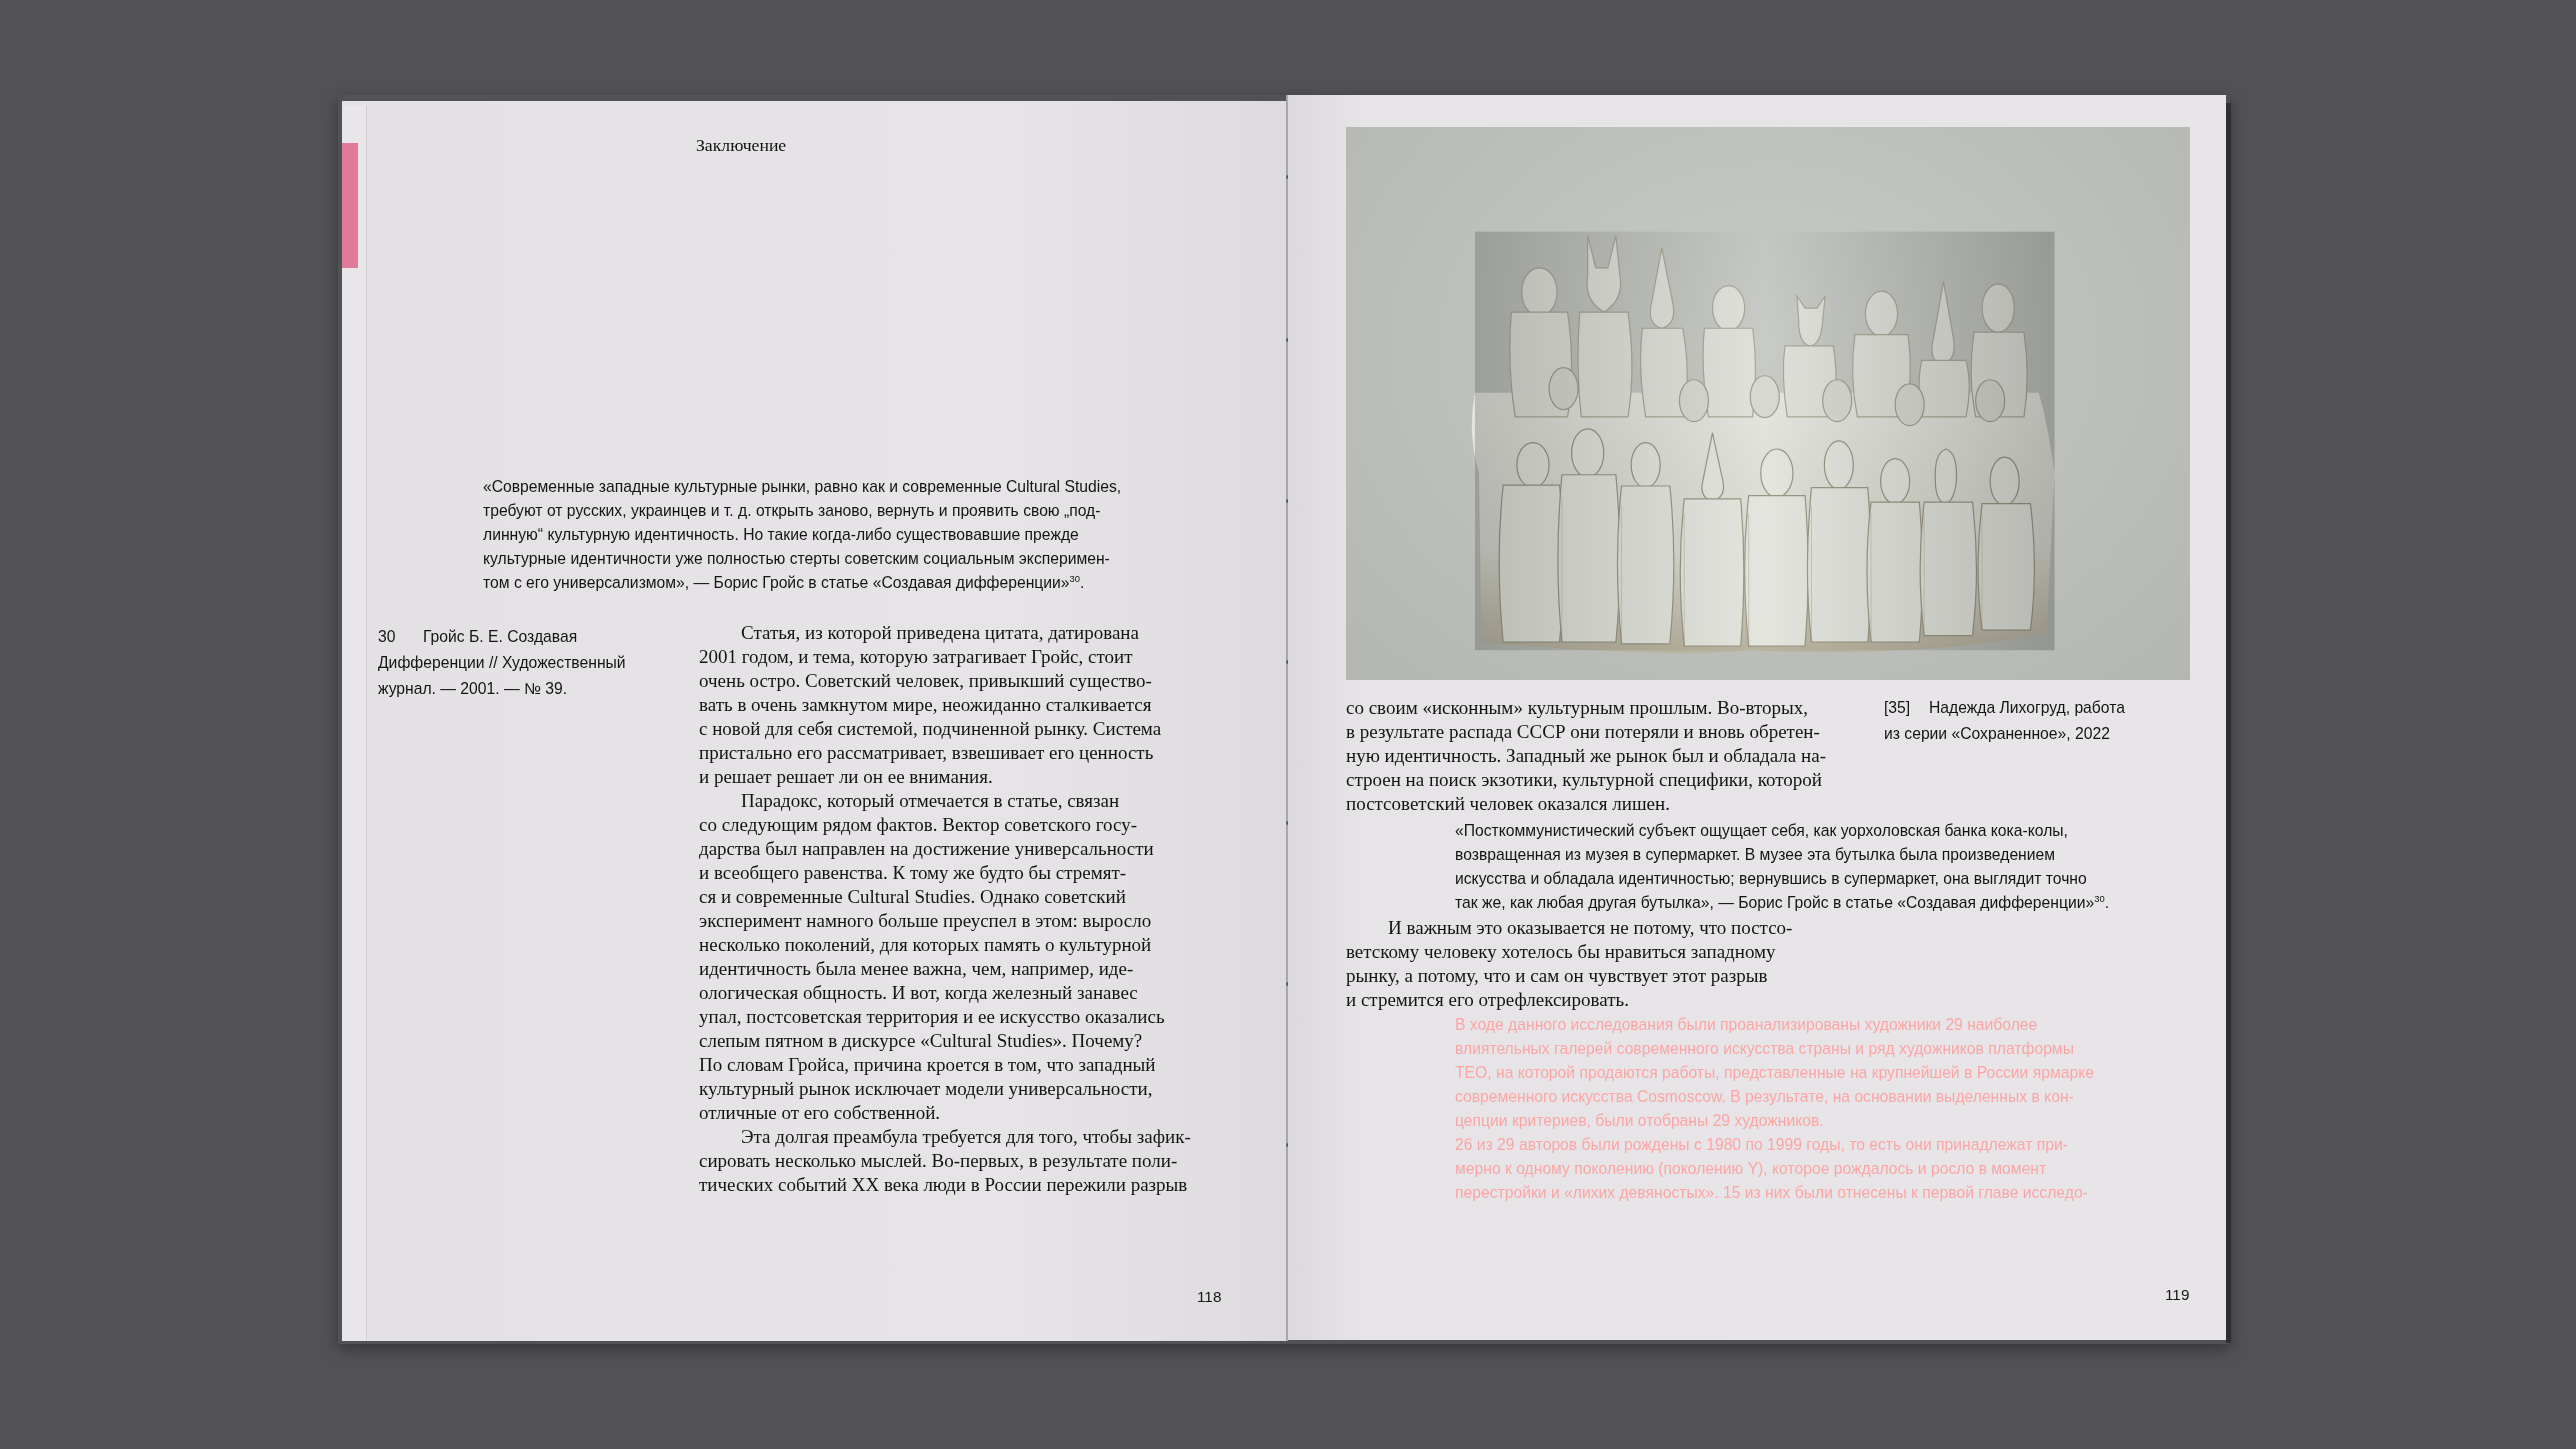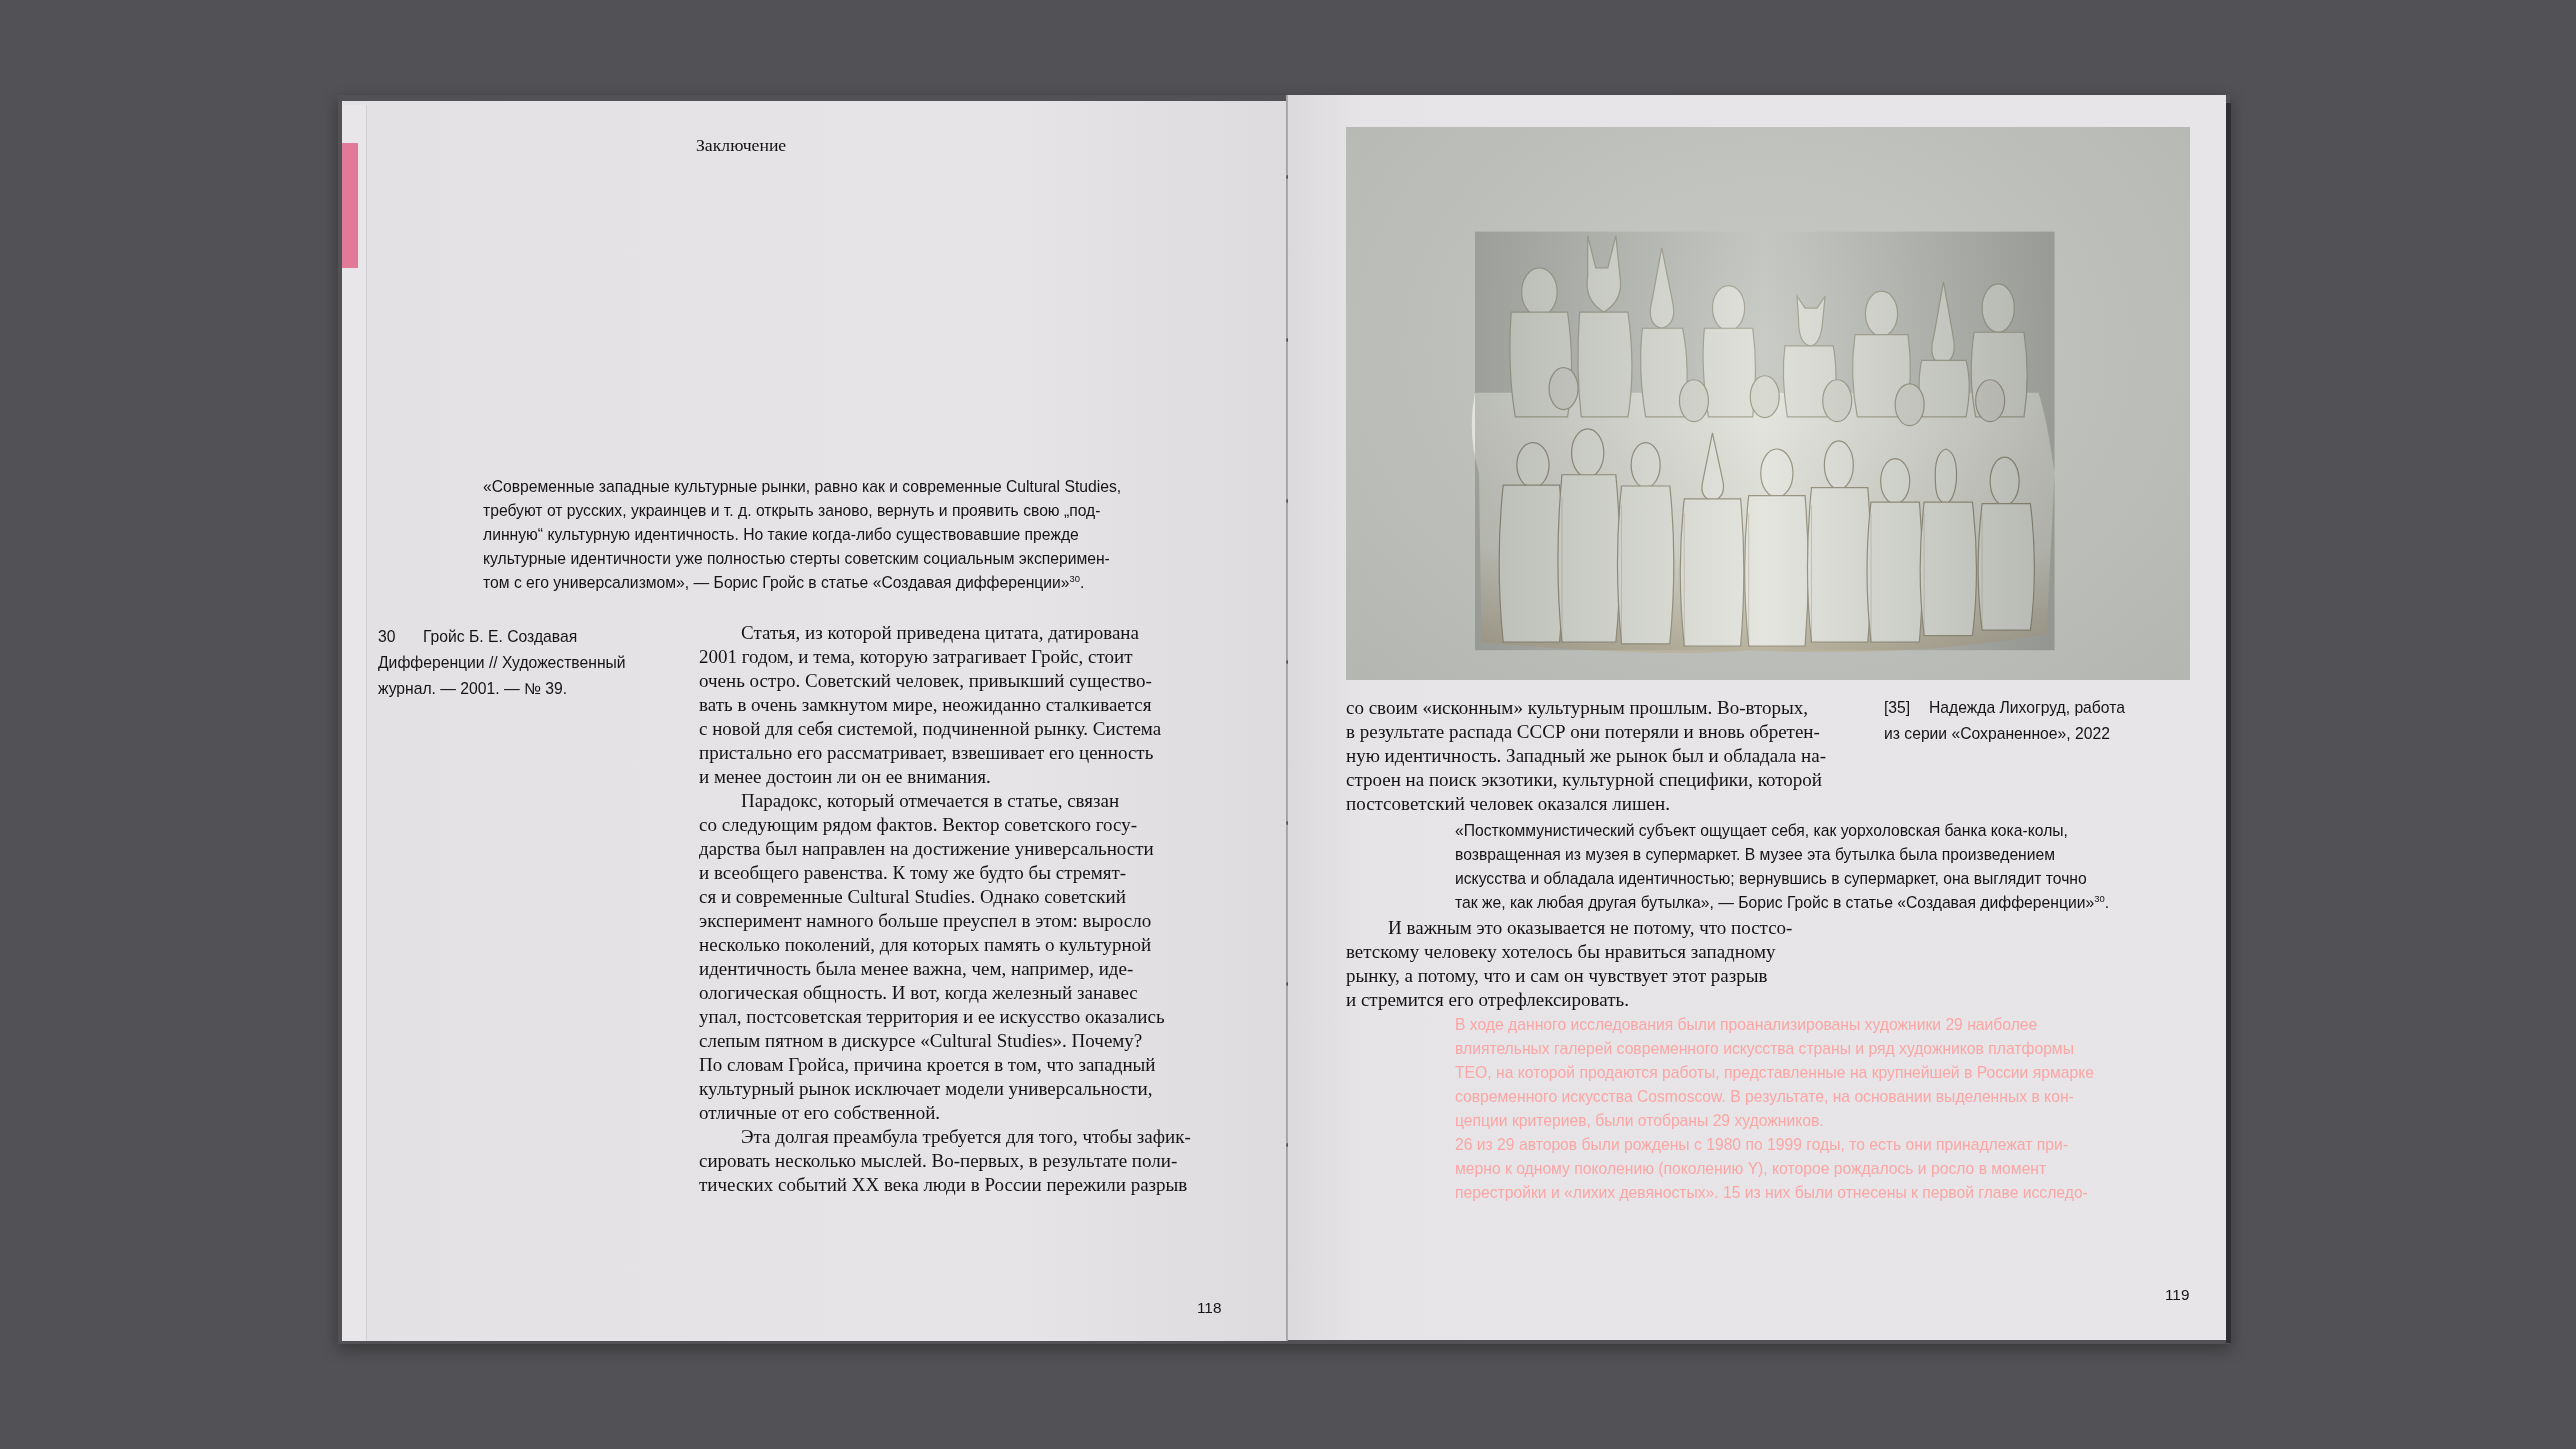--- a/index.html
+++ b/index.html
@@ -107,41 +107,41 @@
   <span class="line">журнал. — 2001. — № 39.</span>
 </div>
 
 <div class="body-col" id="left-body">
     <span class="line" style="text-indent: 42px;">Статья, из которой приведена цитата, датирована</span>
     <span class="line">2001 годом, и тема, которую затрагивает Гройс, стоит</span>
     <span class="line">очень остро. Советский человек, привыкший существо-</span>
     <span class="line">вать в очень замкнутом мире, неожиданно сталкивается</span>
     <span class="line">с новой для себя системой, подчиненной рынку. Система</span>
     <span class="line">пристально его рассматривает, взвешивает его ценность</span>
-    <span class="line">и менее достоин ли он ее внимания.</span>
+    <span class="line">и решает решает ли он ее внимания.</span>
     <span class="line" style="text-indent: 42px;">Парадокс, который отмечается в статье, связан</span>
     <span class="line">со следующим рядом фактов. Вектор советского госу-</span>
     <span class="line">дарства был направлен на достижение универсальности</span>
     <span class="line">и всеобщего равенства. К тому же будто бы стремят-</span>
     <span class="line">ся и современные Cultural Studies. Однако советский</span>
     <span class="line">эксперимент намного больше преуспел в этом: выросло</span>
     <span class="line">несколько поколений, для которых память о культурной</span>
     <span class="line">идентичность была менее важна, чем, например, иде-</span>
     <span class="line">ологическая общность. И вот, когда железный занавес</span>
     <span class="line">упал, постсоветская территория и ее искусство оказались</span>
     <span class="line">слепым пятном в дискурсе «Cultural Studies». Почему?</span>
     <span class="line">По словам Гройса, причина кроется в том, что западный</span>
     <span class="line">культурный рынок исключает модели универсальности,</span>
     <span class="line">отличные от его собственной.</span>
     <span class="line" style="text-indent: 42px;">Эта долгая преамбула требуется для того, чтобы зафик-</span>
     <span class="line">сировать несколько мыслей. Во-первых, в результате поли-</span>
     <span class="line">тических событий XX века люди в России пережили разрыв</span>
   </div>
 
-<div class="page-num" style="left:1197px; top:1288px;margin-top:11px;">118</div>
+<div class="page-num" style="left:1197px; top:1288px;">118</div>
 
 <div class="spine"></div>
 <div class="stitch" style="top:175px;"></div>
 <div class="stitch" style="top:338px;"></div>
 <div class="stitch" style="top:499px;"></div>
 <div class="stitch" style="top:660px;"></div>
 <div class="stitch" style="top:821px;"></div>
 <div class="stitch" style="top:982px;"></div>
 <div class="stitch" style="top:1143px;"></div>
 

